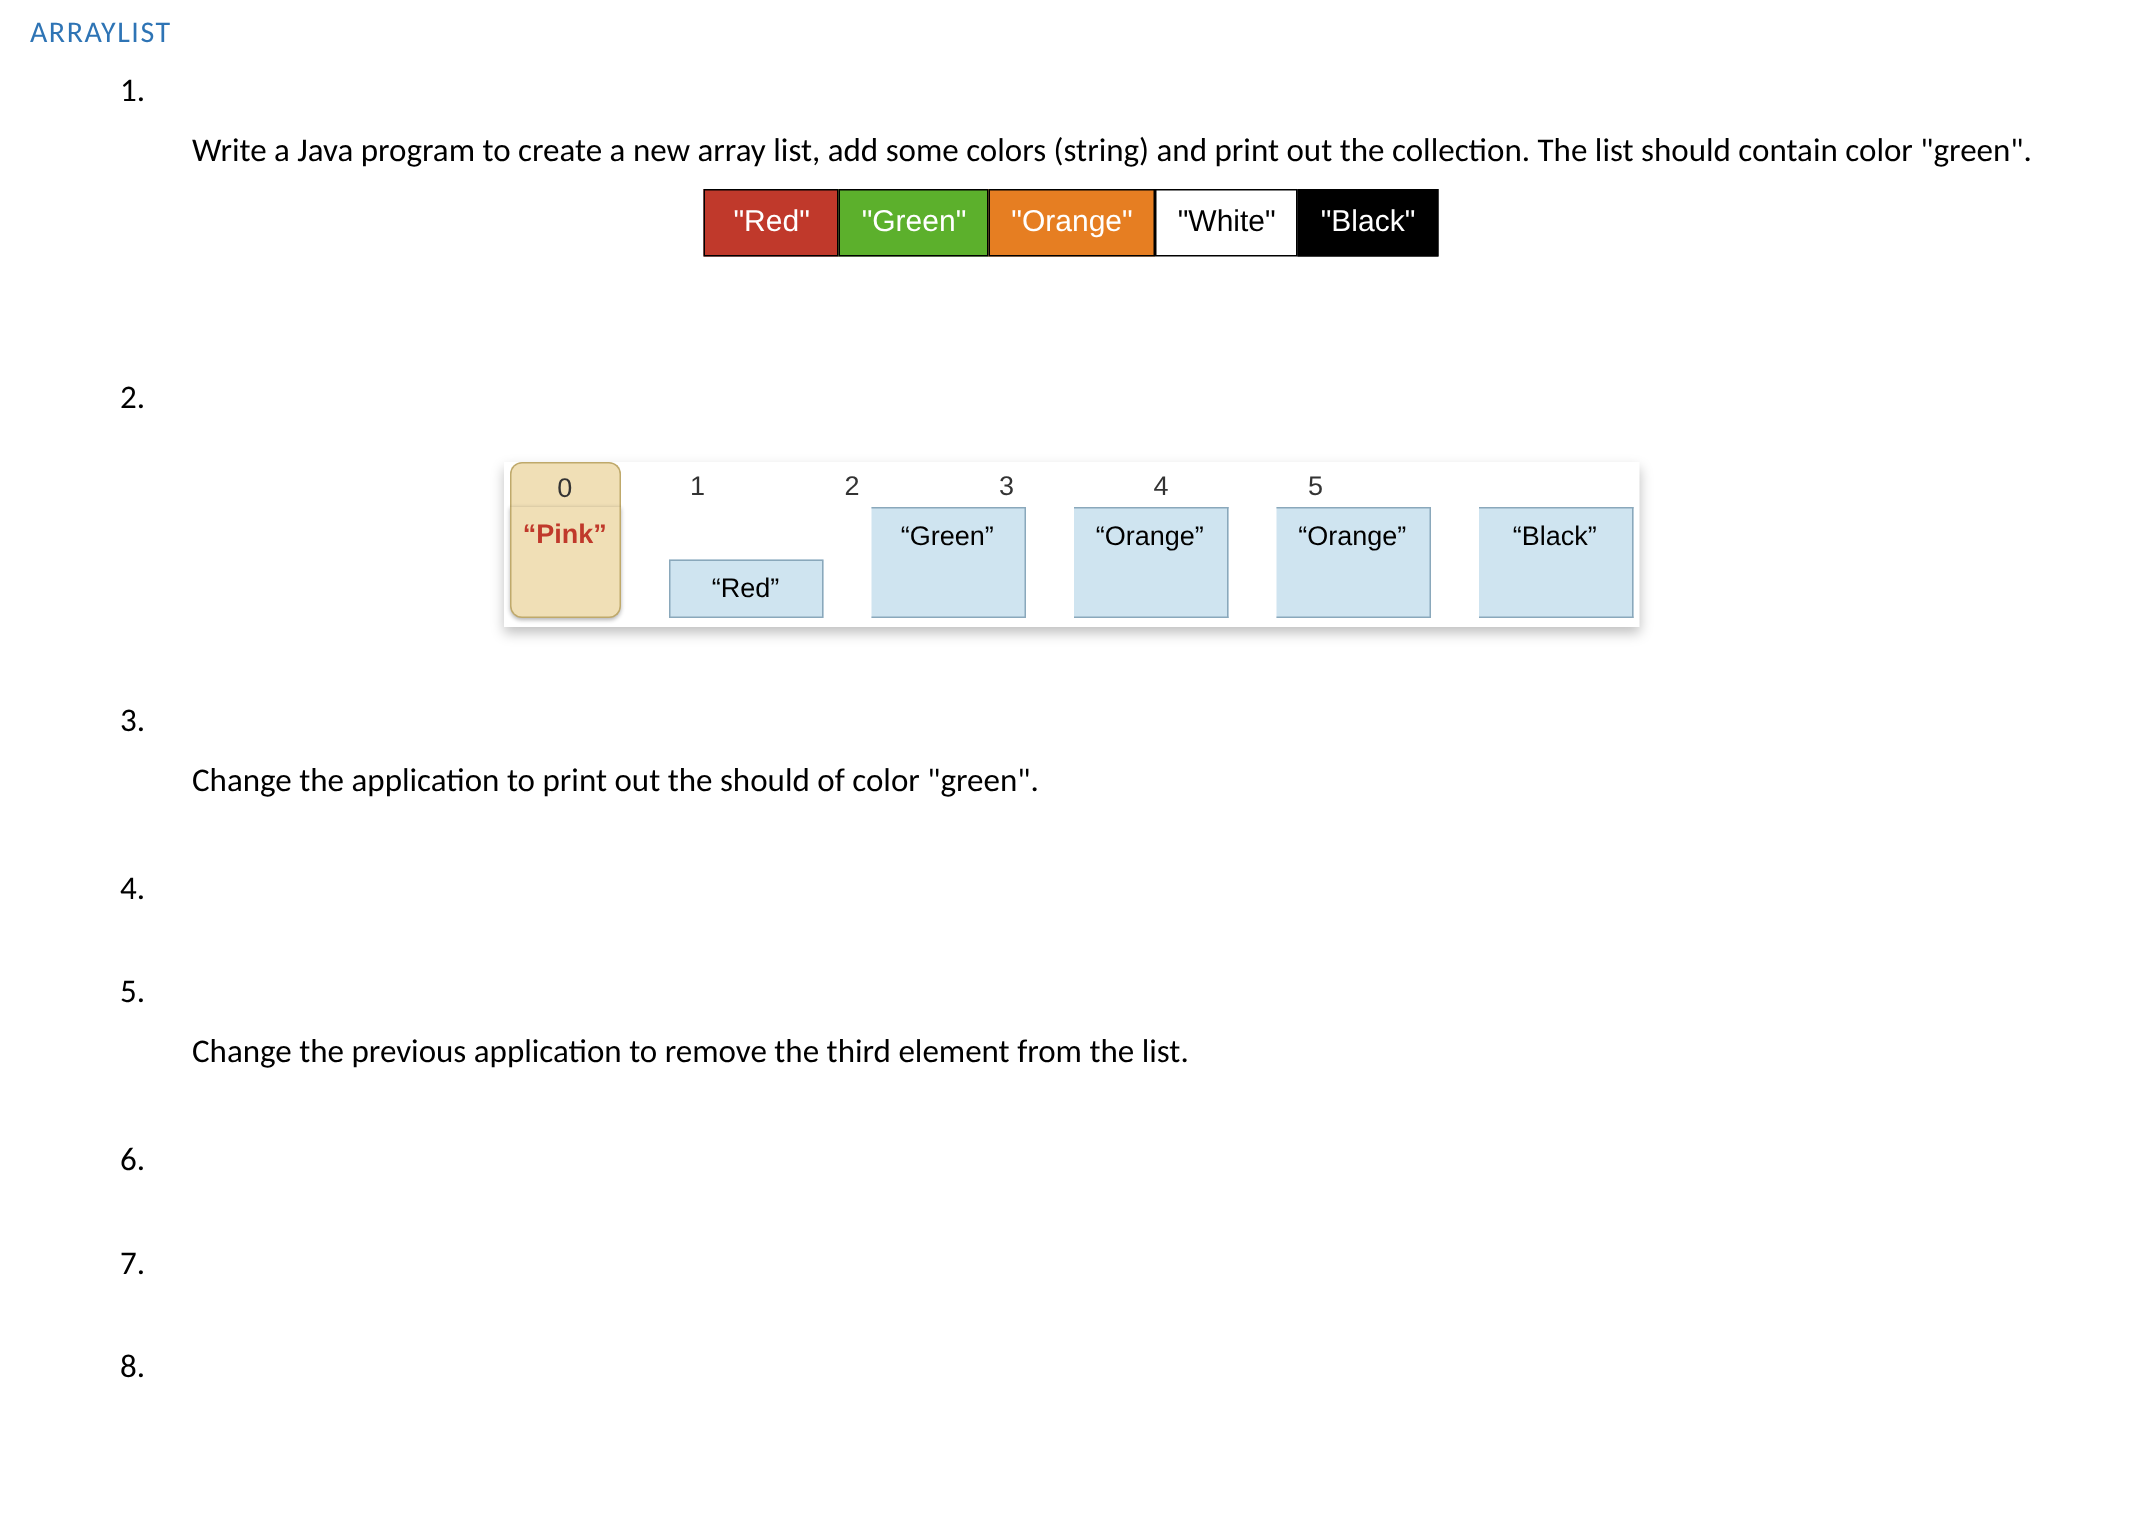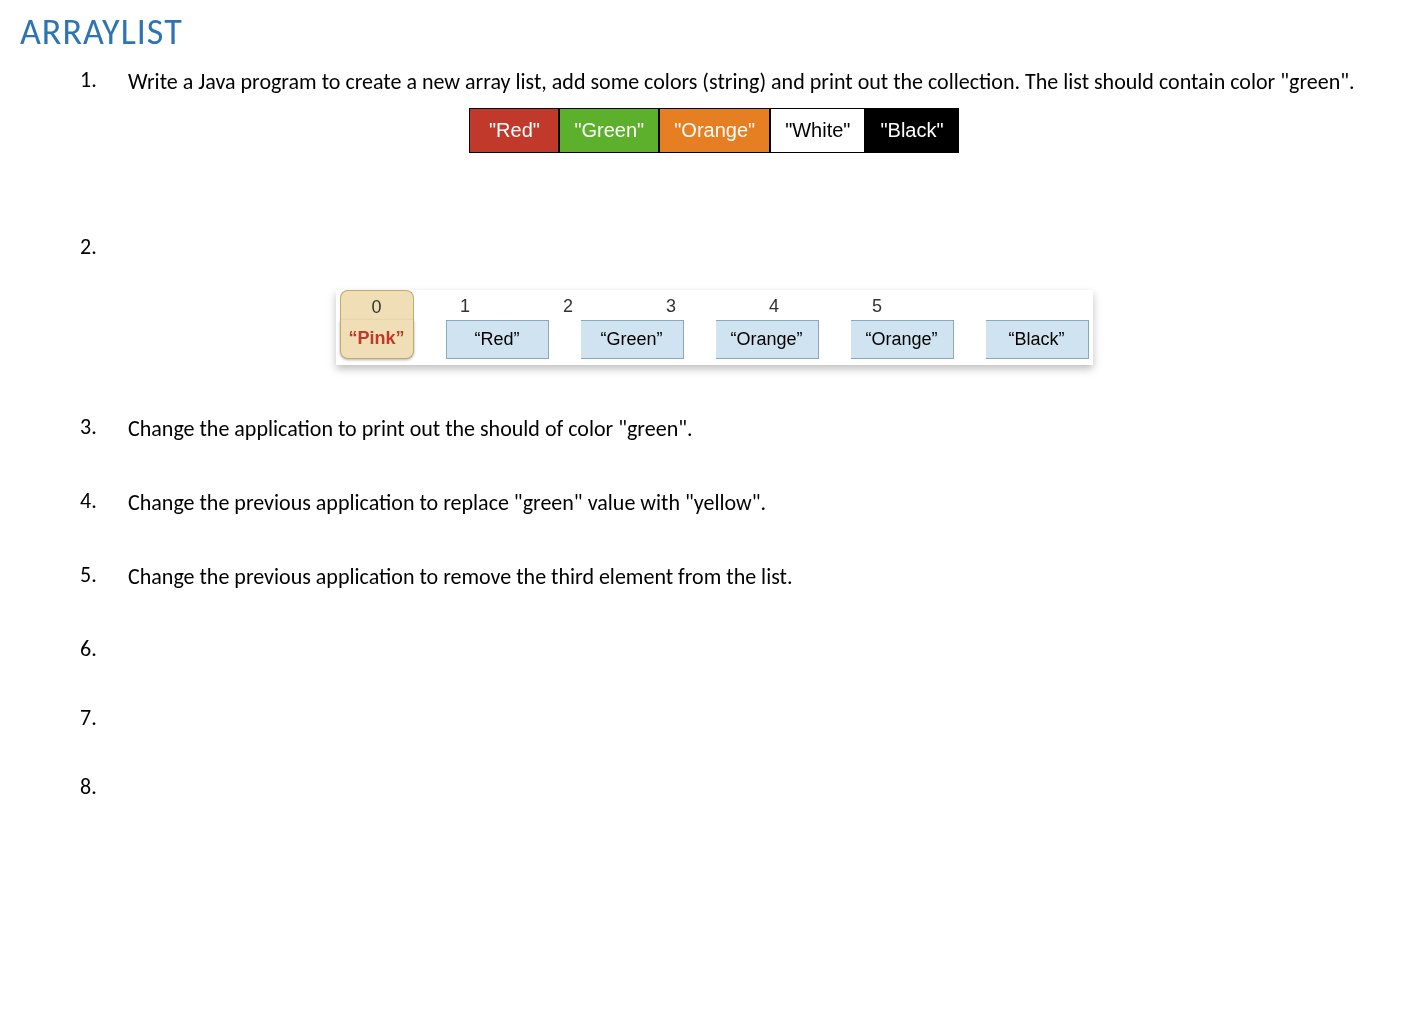--- a/index.html
+++ b/index.html
@@ -9,21 +9,21 @@
     }
     body {
       font-family: Calibri, Arial, sans-serif;
       background: #ffffff;
       padding: 10px 20px;
       font-size: 22px;
       color: #000000;
     }
     .title {
       color: #2E74B5;
-      font-size: 36px;
+      font-size: 20px;
       font-weight: 400;
       margin-bottom: 12px;
       letter-spacing: 1px;
     }
     .list {
       list-style: none;
       padding-left: 60px;
     }
     .list-item {
       display: flex;
@@ -32,20 +32,21 @@
     .list-item.with-diagram {
       margin-bottom: 10px;
     }
     .item-number {
       min-width: 48px;
       font-size: 22px;
     }
     .item-text {
       font-size: 22px;
       line-height: 1.45;
+      margin-top: 38px;
     }
     
     .diagram1-wrap {
       display: flex;
       justify-content: center;
       margin-bottom: 80px;
     }
     .diagram1 {
       display: flex;
       font-family: Arial, sans-serif;
@@ -133,20 +134,21 @@
       border-top: none;
       color: #c0392b;
       font-weight: bold;
       box-shadow: 0 1px 3px rgba(0,0,0,0.3);
     }
     .value-cell + .value-cell {
       border-left: none;
     }
     .value-cell.first + .value-cell {
       border-left: 1px solid #8aa8bb;
+      margin-top: 35px;
     }
   </style>
 </head>
 <body>
 
 <div class="title">ARRAYLIST</div>
 
 <ol class="list">
 
   <li class="list-item with-diagram">
@@ -194,21 +196,20 @@
 </div>
 
 <ol class="list">
 
   <li class="list-item">
     <span class="item-number">3.</span>
     <span class="item-text">Change the application to print out the should of color "green".</span>
   </li>
   <li class="list-item">
     <span class="item-number">4.</span>
-    <span class="item-text">Change the previous application to replace "green" value with "yellow".</span>
   </li>
   <li class="list-item">
     <span class="item-number">5.</span>
     <span class="item-text">Change the previous application to remove the third element from the list.</span>
   </li>
   <li class="list-item">
     <span class="item-number">6.</span>
   </li>
   <li class="list-item">
     <span class="item-number">7.</span>

